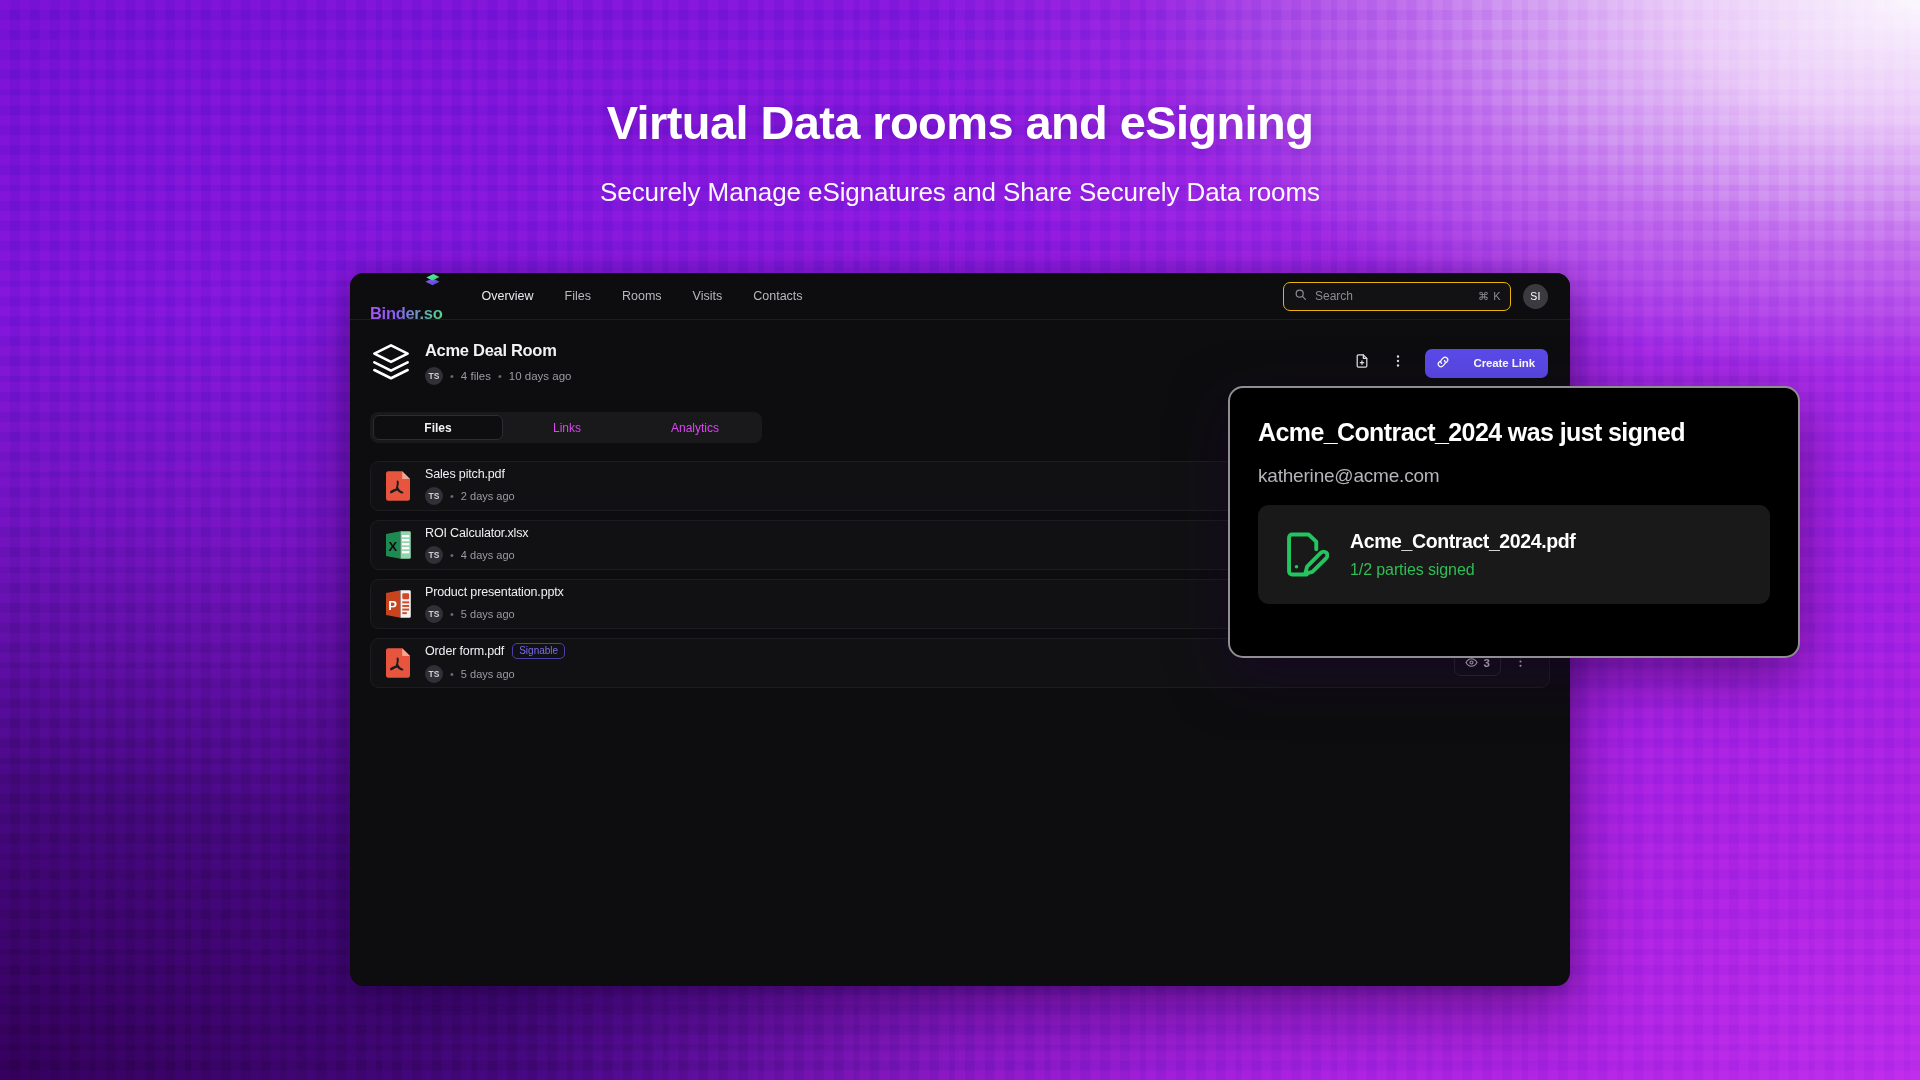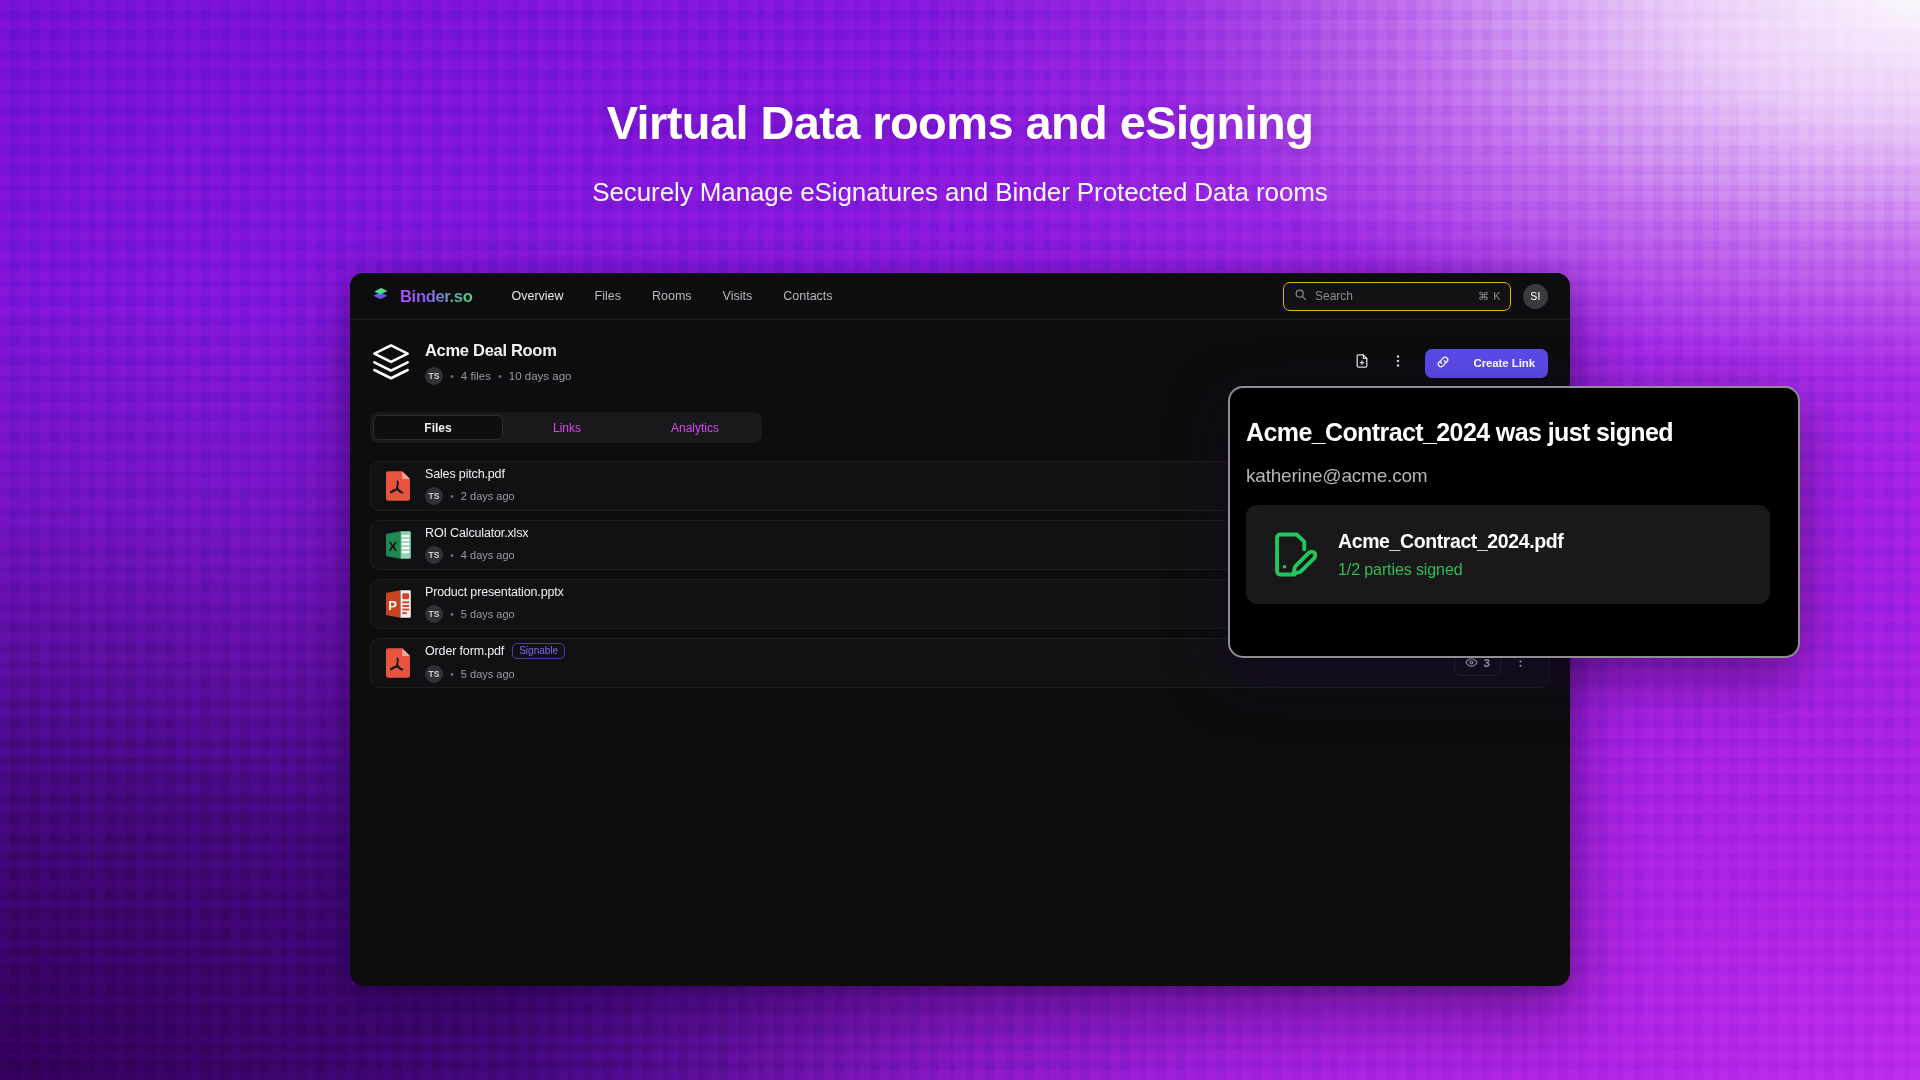--- a/index.html
+++ b/index.html
@@ -89,21 +89,21 @@
 
   
   #topbar {
     height: 47px;
     display: flex;
     align-items: center;
     padding: 0 22px 0 20px;
     border-bottom: 1px solid #1e1e21;
     background: #0d0d0f;
   }
-  #brand { display: flex; align-items: center; gap: 9px; }
+  #brand { display: flex; align-items: flex-end; gap: 9px; flex-direction: column; }
   #brand-text {
     font-size: 16.5px;
     font-weight: bold;
     letter-spacing: -0.3px;
     background: linear-gradient(95deg, #a855f7 0%, #8b5cf6 35%, #4ade80 100%);
     -webkit-background-clip: text;
     background-clip: text;
     color: transparent;
   }
   #nav {
@@ -295,21 +295,21 @@
   #notif {
     position: absolute;
     left: 1228px;
     top: 386px;
     width: 572px;
     height: 272px;
     background: #000000;
     border: 2px solid #8e8e93;
     border-radius: 15px;
     z-index: 6;
-    padding: 30px 28px 0 16px;
+    padding: 30px 28px 0 28px;
     box-shadow: 0 18px 55px rgba(25,0,50,0.5);
   }
   #notif-title {
     font-size: 25px;
     font-weight: bold;
     color: #ffffff;
     letter-spacing: -0.6px;
   }
   #notif-email {
     margin-top: 18px;
@@ -342,21 +342,21 @@
 </style>
 </head>
 <body>
 
 <div id="bg">
   <div id="bg-grid"></div>
 </div>
 
 <div id="hero">
   <div id="hero-title">Virtual Data rooms and eSigning</div>
-  <div id="hero-sub">Securely Manage eSignatures and Binder Protected Data rooms</div>
+  <div id="hero-sub">Securely Manage eSignatures and Share Securely Data rooms</div>
 </div>
 
 <div id="app">
 
   <div id="topbar">
     <div id="brand">
       <span>
         <svg width="21" height="21" viewBox="0 0 24 24">
           <defs>
             <linearGradient id="lgA" x1="0" y1="0" x2="1" y2="1">

